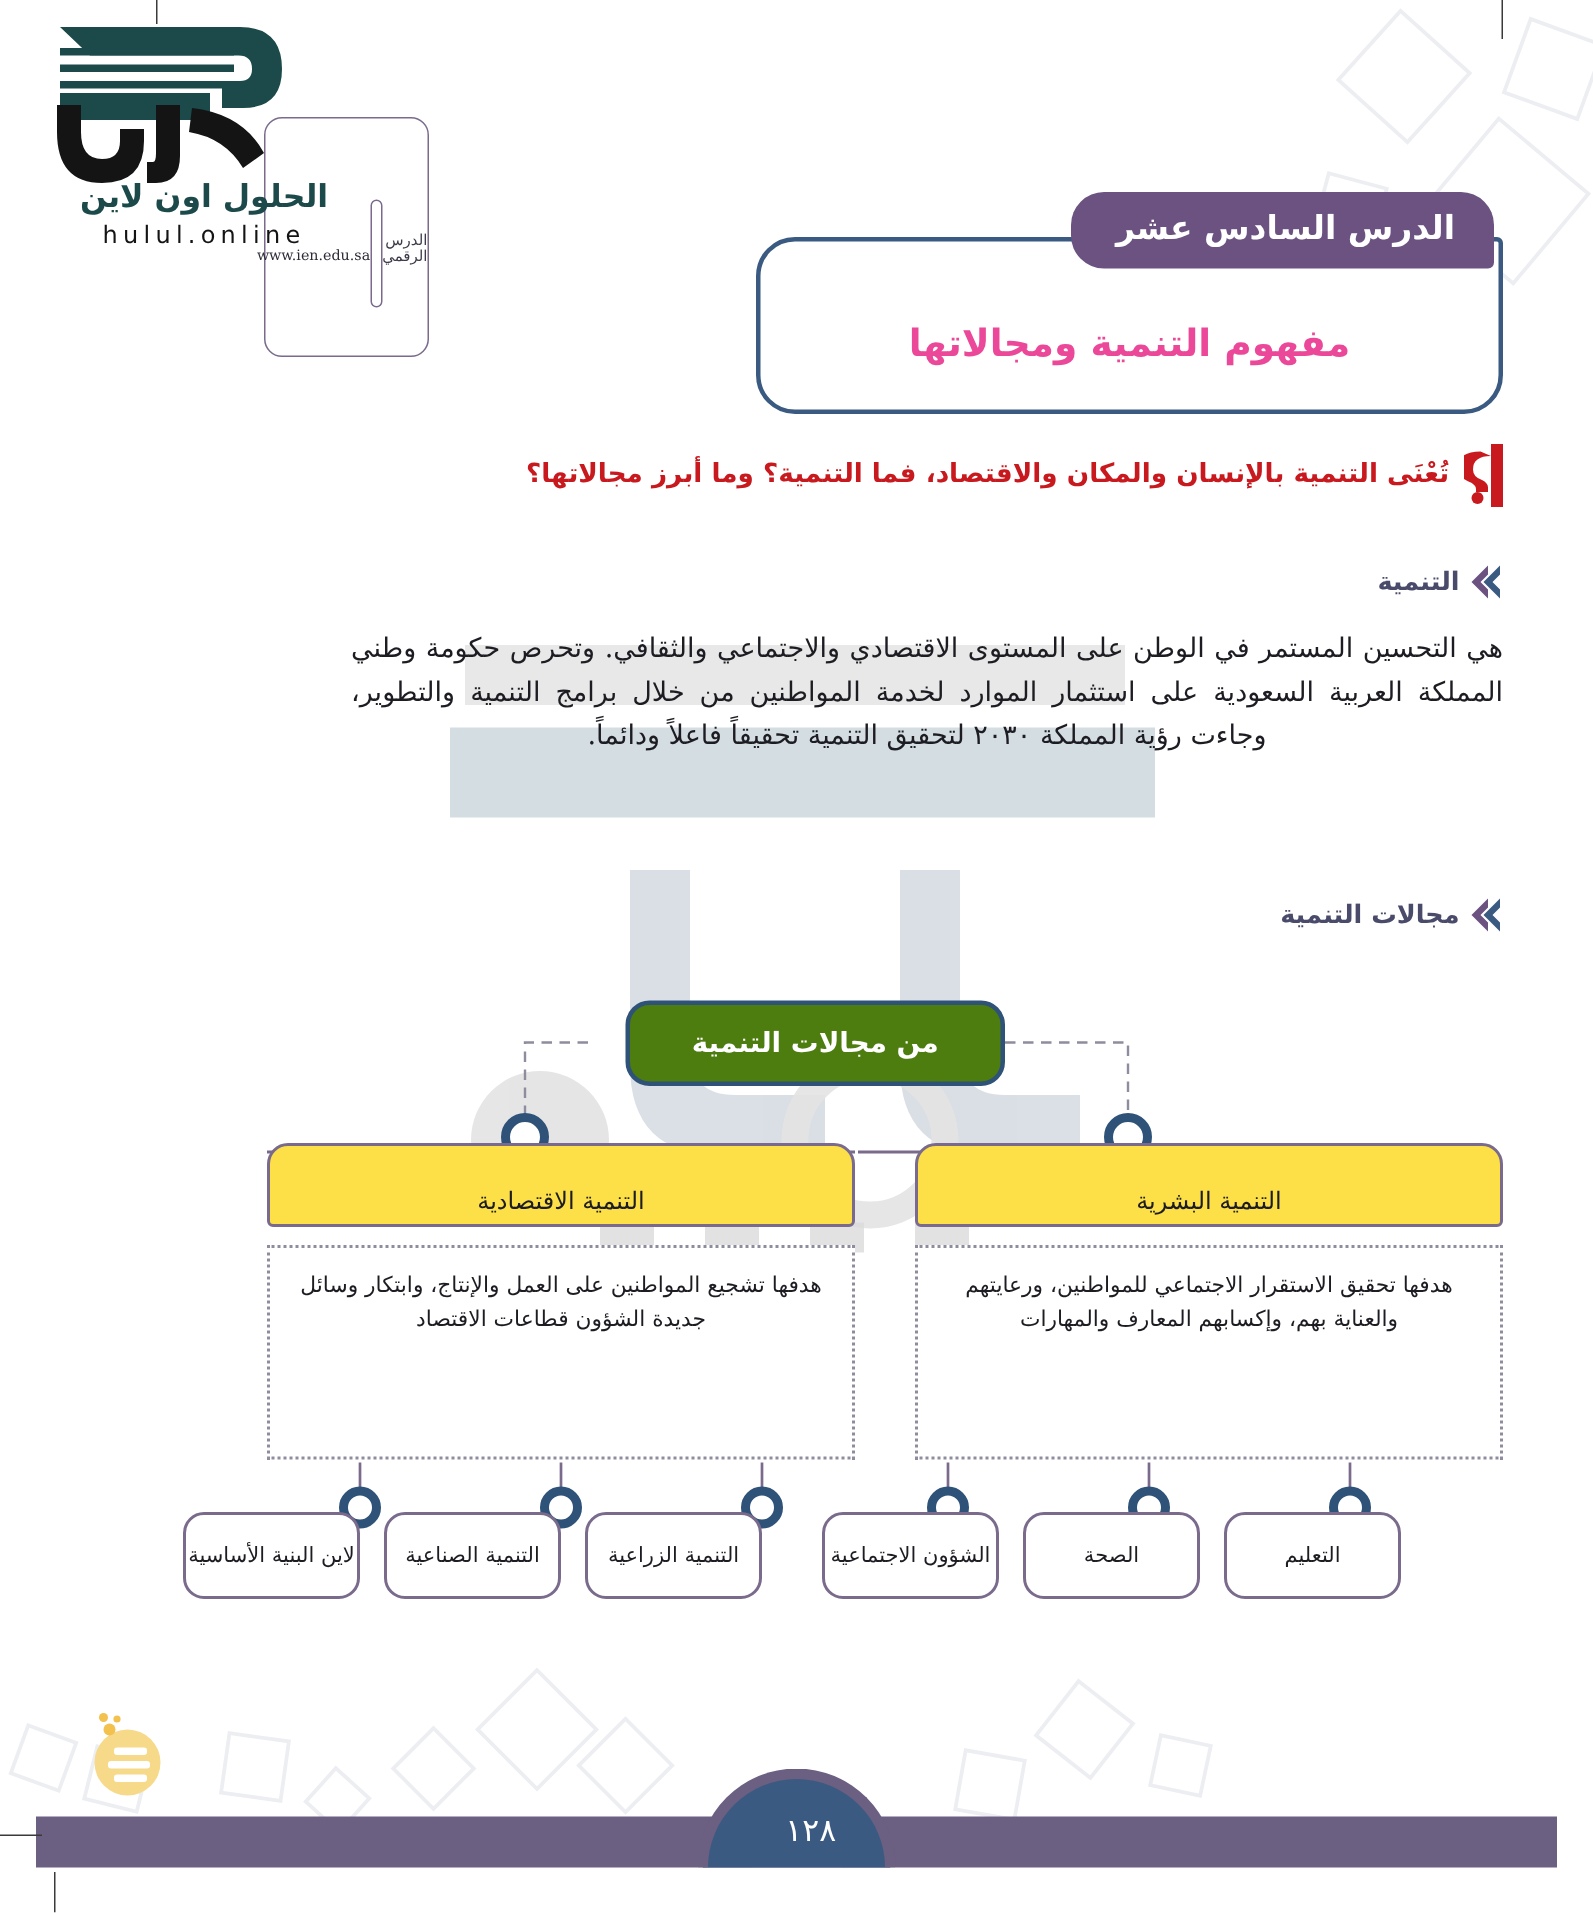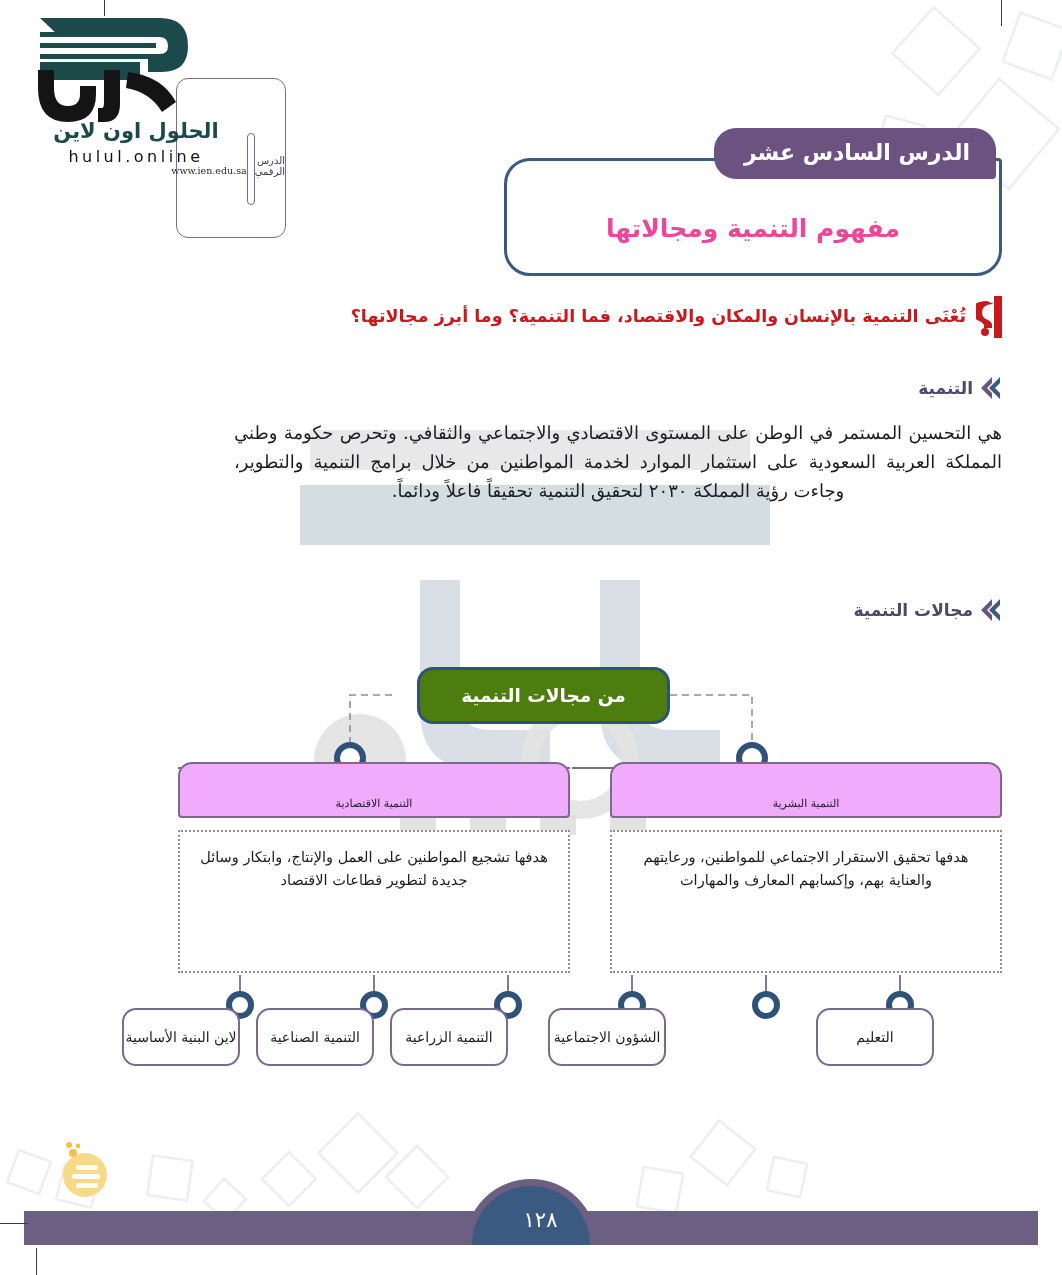--- a/index.html
+++ b/index.html
@@ -155,22 +155,22 @@
     border: 3px solid #2f5278;
     border-radius: 16px;
     color: #ffffff;
     font-size: 18.5px; font-weight: bold; margin-left: 36px;
   }
 
   .branch-header {
     width: 392px; height: 56px;
     border: 2.2px solid #7a6b8d;
     border-radius: 14px 14px 4px 4px;
-    background: #f0abfc;
-    font-size: 11px; color: #1c1c22;
+    background: #fde047;
+    font-size: 16px; color: #1c1c22;
     font-family: "DejaVu Serif", "Liberation Serif", serif;
     align-items: flex-end;
     padding-bottom: 6px;
   }
   #branch-header-human { right: 60px; top: 112px; }
   #branch-header-econ  { left: 178px;  top: 112px; }
 
   .branch-desc {
     width: 392px; height: 143px;
     border: 2px dotted #8d8d9e;
@@ -482,26 +482,27 @@
       <circle cx="900" cy="355" r="11"></circle>
     </g>
   </svg>
 
   <div class="node" id="root-node">من مجالات التنمية</div>
 
   <div class="node branch-header" id="branch-header-human">التنمية البشرية</div>
   <div class="node branch-header" id="branch-header-econ">التنمية الاقتصادية</div>
 
   <div class="node branch-desc" id="branch-desc-human">هدفها تحقيق الاستقرار الاجتماعي للمواطنين، ورعايتهم والعناية بهم، وإكسابهم المعارف والمهارات</div>
-  <div class="node branch-desc" id="branch-desc-econ">هدفها تشجيع المواطنين على العمل والإنتاج، وابتكار وسائل جديدة لتطوير قطاعات الاقتصاد</div>
+  <div class="node branch-desc" id="branch-desc-econ">هدفها تشجيع المواطنين على العمل والإنتاج، وابتكار وسائل جديدة الشؤون قطاعات الاقتصاد</div>
 
   <div class="node leaf-node" id="leaf-0">لاين البنية الأساسية</div>
   <div class="node leaf-node" id="leaf-1">التنمية الصناعية</div>
   <div class="node leaf-node" id="leaf-2">التنمية الزراعية</div>
   <div class="node leaf-node" id="leaf-3">الشؤون الاجتماعية</div>
+  <div class="node leaf-node" id="leaf-4">الصحة</div>
   <div class="node leaf-node" id="leaf-5">التعليم</div>
 </div>
 
 <svg id="footer-emblem" viewBox="0 0 58 62">
   <g fill="#f7d98a">
     <circle cx="29" cy="36" r="22"></circle>
   </g>
   <g fill="#ffffff">
     <rect x="20" y="26" width="22" height="5" rx="2"></rect>
     <rect x="16" y="35" width="28" height="5" rx="2"></rect>

